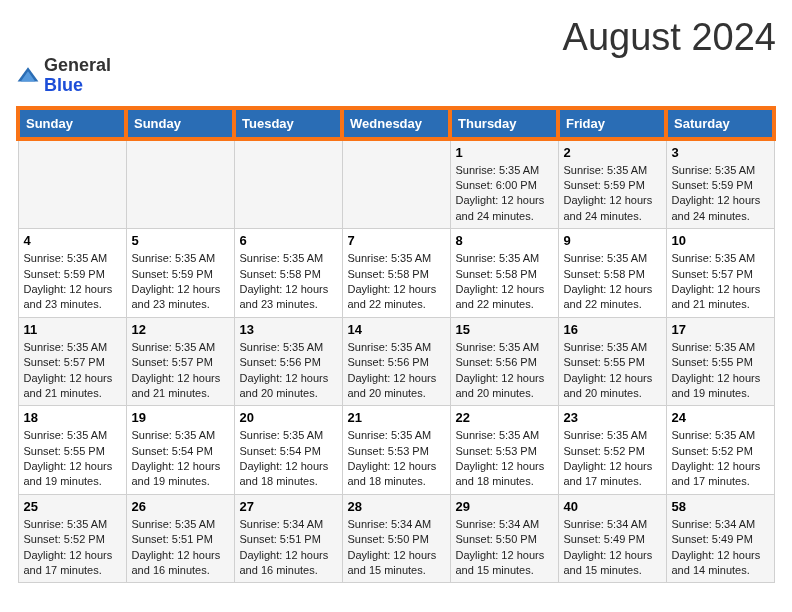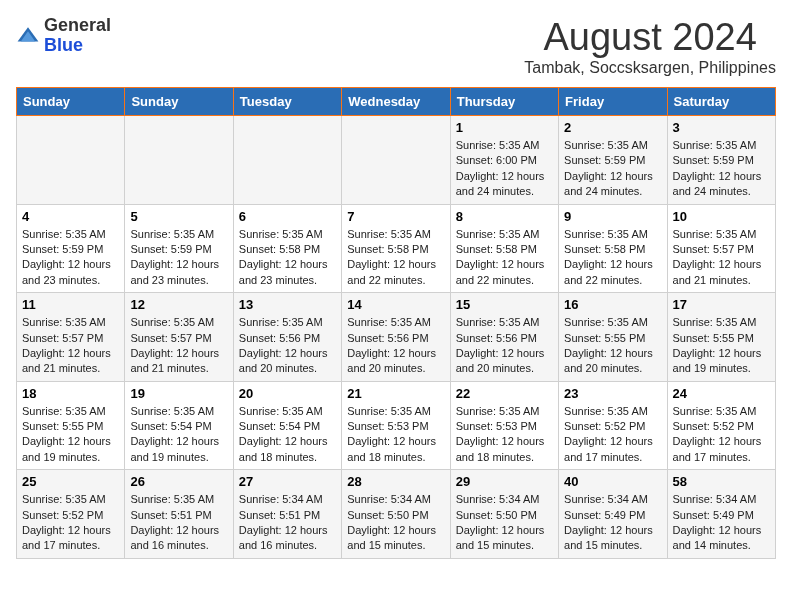--- a/index.html
+++ b/index.html
@@ -13,20 +13,21 @@
     .header {
       display: flex;
       justify-content: space-between;
       align-items: flex-start;
       margin-bottom: 10px;
     }
     .logo {
       display: flex;
       align-items: center;
       gap: 4px;
+      margin-top: 40px;
     }
     .logo-text {
       font-size: 18px;
       font-weight: bold;
       line-height: 1.1;
     }
     .logo-general { color: #333; }
     .logo-blue { color: #1d4ed8; }
     .logo-icon {
       width: 24px;
@@ -49,21 +50,21 @@
       border-collapse: collapse;
       font-size: 11px;
     }
     thead tr th {
       background-color: #2a6db5;
       color: #fff;
       text-align: left;
       padding: 6px 6px;
       font-size: 13px;
       font-weight: bold;
-      border: 1px solid #f97316;
+      border: 4px solid #f97316;
     }
     tbody tr td {
       border: 1px solid #d0d0d0;
       vertical-align: top;
       padding: 4px 5px;
       width: calc(100% / 7);
       min-height: 80px;
     }
     tbody tr:nth-child(odd) td {
       background-color: #f5f5f5;
@@ -95,21 +96,20 @@
       <polygon points="15,4 28,22 2,22" fill="#2a6db5"></polygon>
       <polygon points="15,9 24,22 6,22" fill="#5599dd"></polygon>
     </svg>
     <div class="logo-text">
       <span class="logo-general">General</span><br>
       <span class="logo-blue">Blue</span>
     </div>
   </div>
   <div class="title-block">
     <div class="month-year">August 2024</div>
-    <div class="location">Tambak, Soccsksargen, Philippines</div>
   </div>
 </div>
 
 <table>
   <thead>
     <tr>
     <th>Sunday</th>
         <th>Sunday</th>
         <th>Tuesday</th>
         <th>Wednesday</th>

